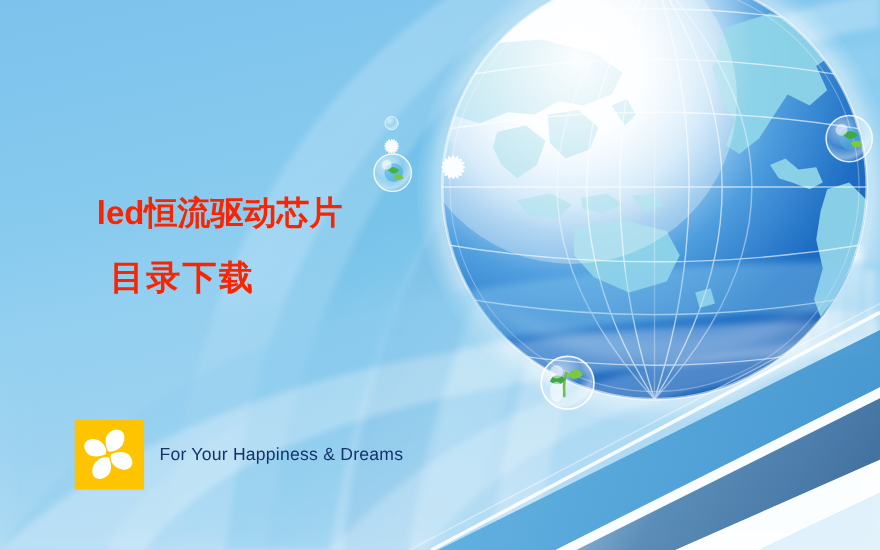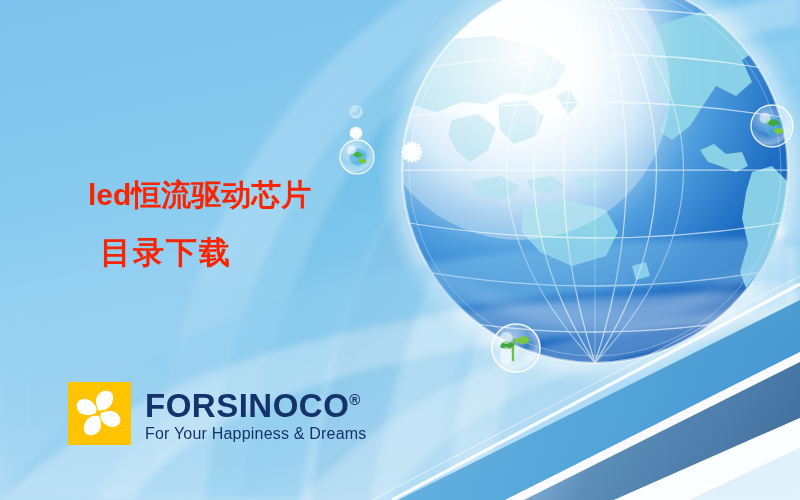--- a/index.html
+++ b/index.html
@@ -380,20 +380,17 @@
         <g fill="#ffffff">
 
           <path d="M30,28 C26,19 28,11 36,9 C44,7 47,14 44,21 C42,26 35,30 30,28 Z"></path>
           <path d="M33,31 C42,27 50,29 52,36 C54,43 47,47 40,44 C35,42 31,36 33,31 Z"></path>
           <path d="M31,34 C35,43 33,51 25,53 C17,55 14,48 17,41 C19,36 26,32 31,34 Z"></path>
           <path d="M28,31 C19,35 11,33 9,26 C7,19 14,15 21,18 C26,20 30,26 28,31 Z"></path>
         </g>
       </svg>
     </div>
     <div id="logo-text">
-      <div id="logo-wordmark">
-        <span>FORSINOCO</span><span class="reg">®</span>
-      </div>
       <div id="logo-tagline">For Your Happiness &amp; Dreams</div>
     </div>
   </div>
 
 </div>
 
 </body></html>

